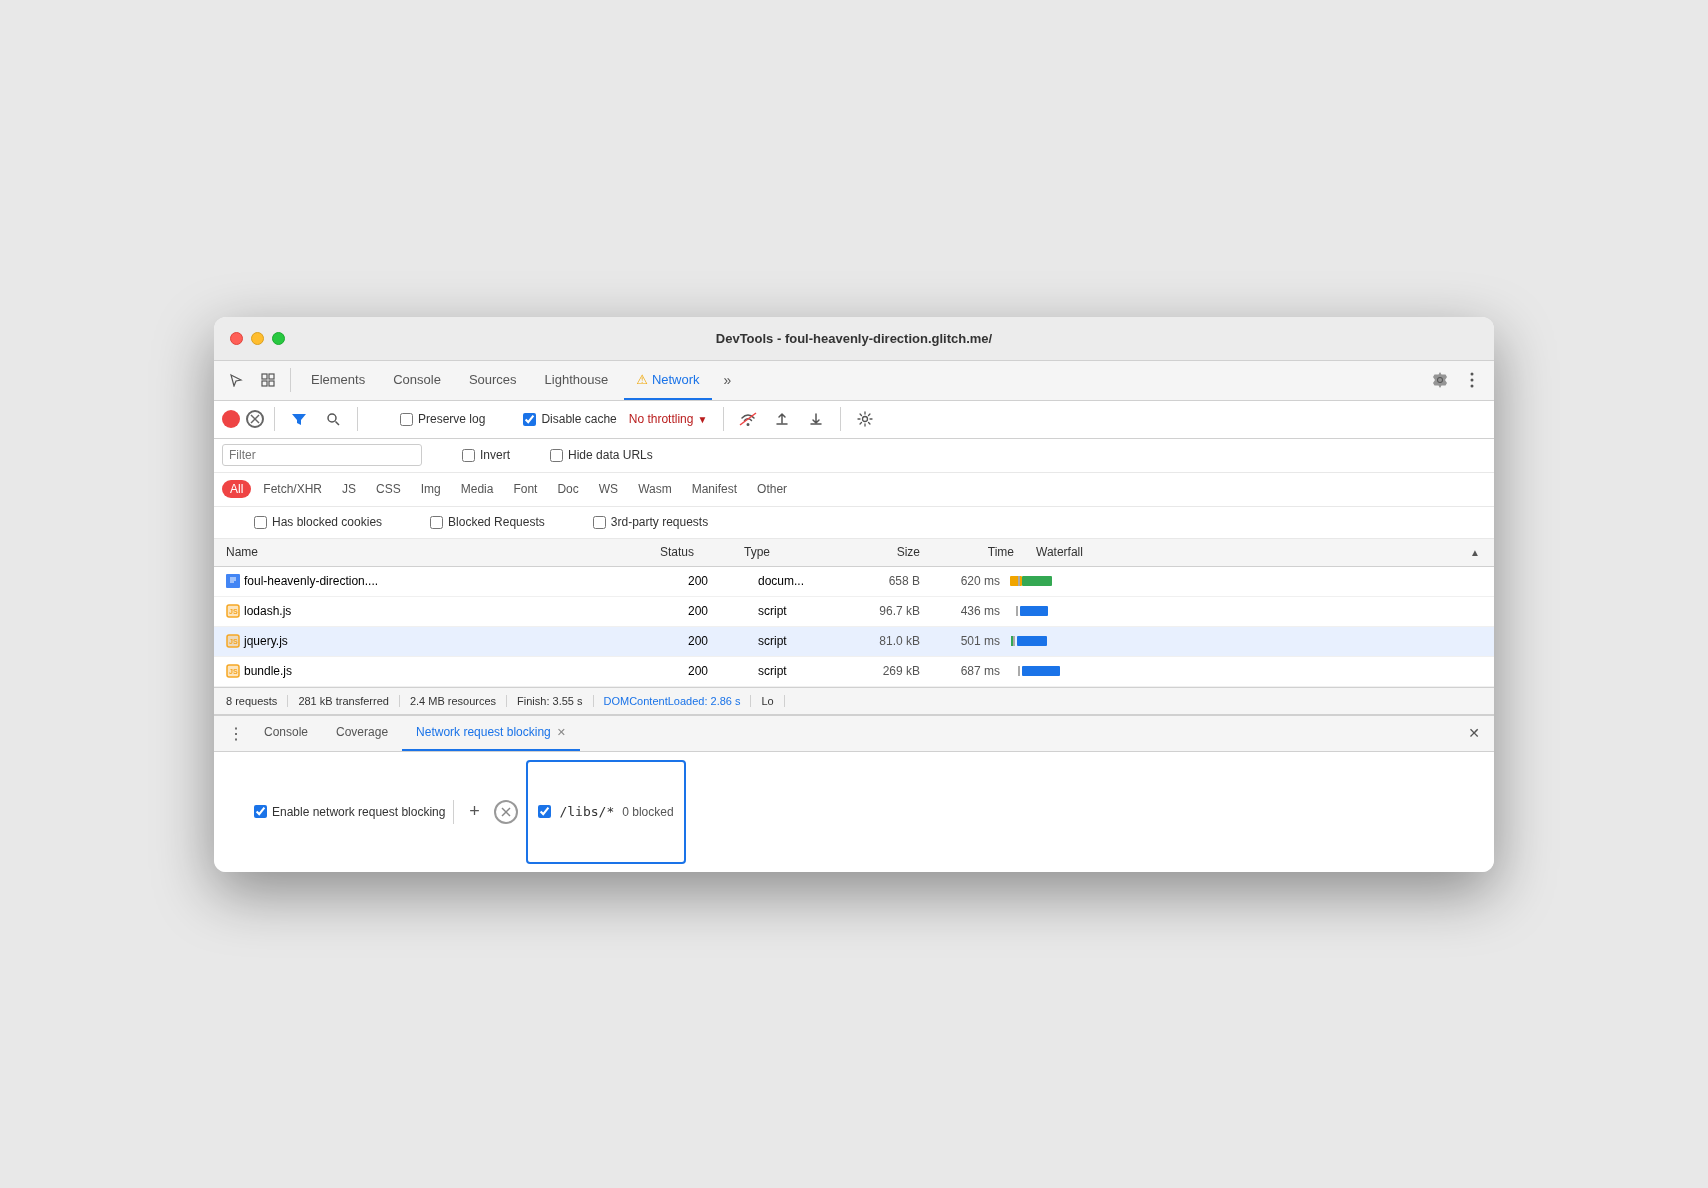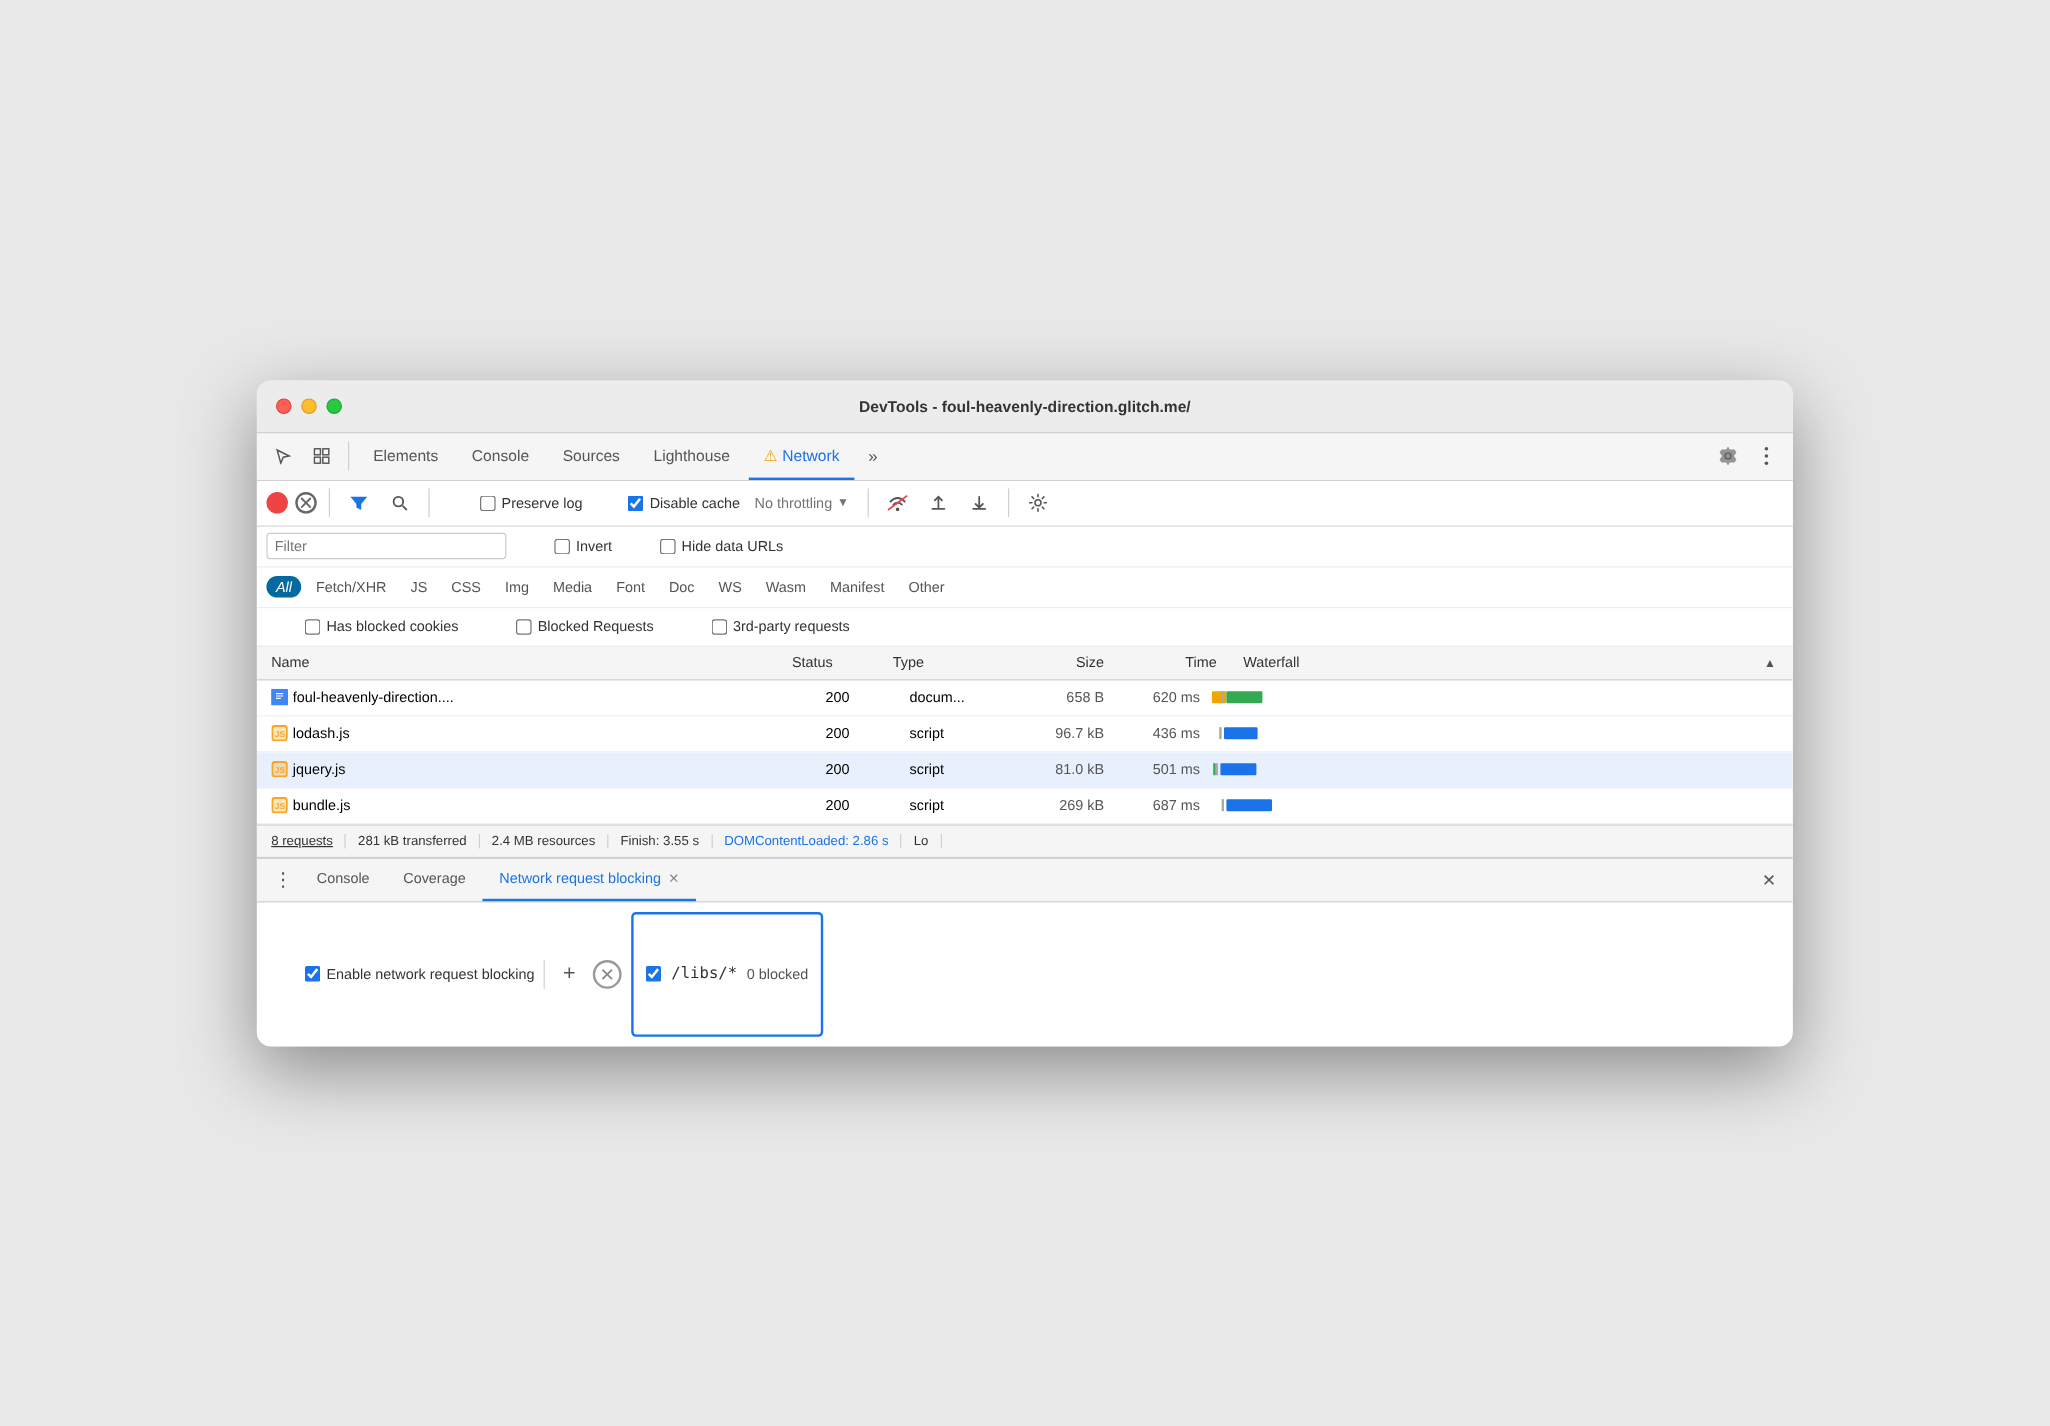--- a/index.html
+++ b/index.html
@@ -172,21 +172,21 @@
       cursor: pointer;
     }
     .checked-blue {
       accent-color: #1a73e8;
     }
     .throttle-select {
       display: flex;
       align-items: center;
       gap: 4px;
       font-size: 12px;
-      color: #737373;
+      color: #b91c1c;
       cursor: pointer;
       padding: 2px 6px;
       border: none;
       background: none;
     }
     .wifi-icon { font-size: 14px; color: #555; }
     .settings-icon { font-size: 14px; color: #555; }
     
     .filter-row {
       display: flex;
@@ -219,24 +219,23 @@
     .type-btn {
       padding: 2px 8px;
       font-size: 12px;
       border: none;
       background: none;
       cursor: pointer;
       border-radius: 3px;
       color: #555;
     }
     .type-btn.active {
-      background: #0369a1;
+      background: #ef4444;
       color: #fff;
       border-radius: 10px;
-      font-style: italic;
     }
     
     .blocked-row {
       display: flex;
       align-items: center;
       padding: 4px 8px;
       height: 32px;
       border-bottom: 1px solid #e8e8e8;
       background: #fff;
       gap: 16px;
@@ -331,21 +330,21 @@
       color: #333;
       gap: 0;
       background: #f5f5f5;
       overflow: hidden;
     }
     .status-item {
       padding: 0 10px;
       border-right: 1px solid #d0d0d0;
       white-space: nowrap;
     }
-    .status-item:first-child { padding-left: 0; text-decoration: underline; }
+    .status-item:first-child { padding-left: 0; }
     .status-item.blue { color: #1a73e8; font-weight: 500; }
     
     .bottom-panel {
       border-top: 1px solid #d0d0d0;
     }
     .bottom-tabs {
       display: flex;
       align-items: center;
       height: 36px;
       border-bottom: 1px solid #d0d0d0;

